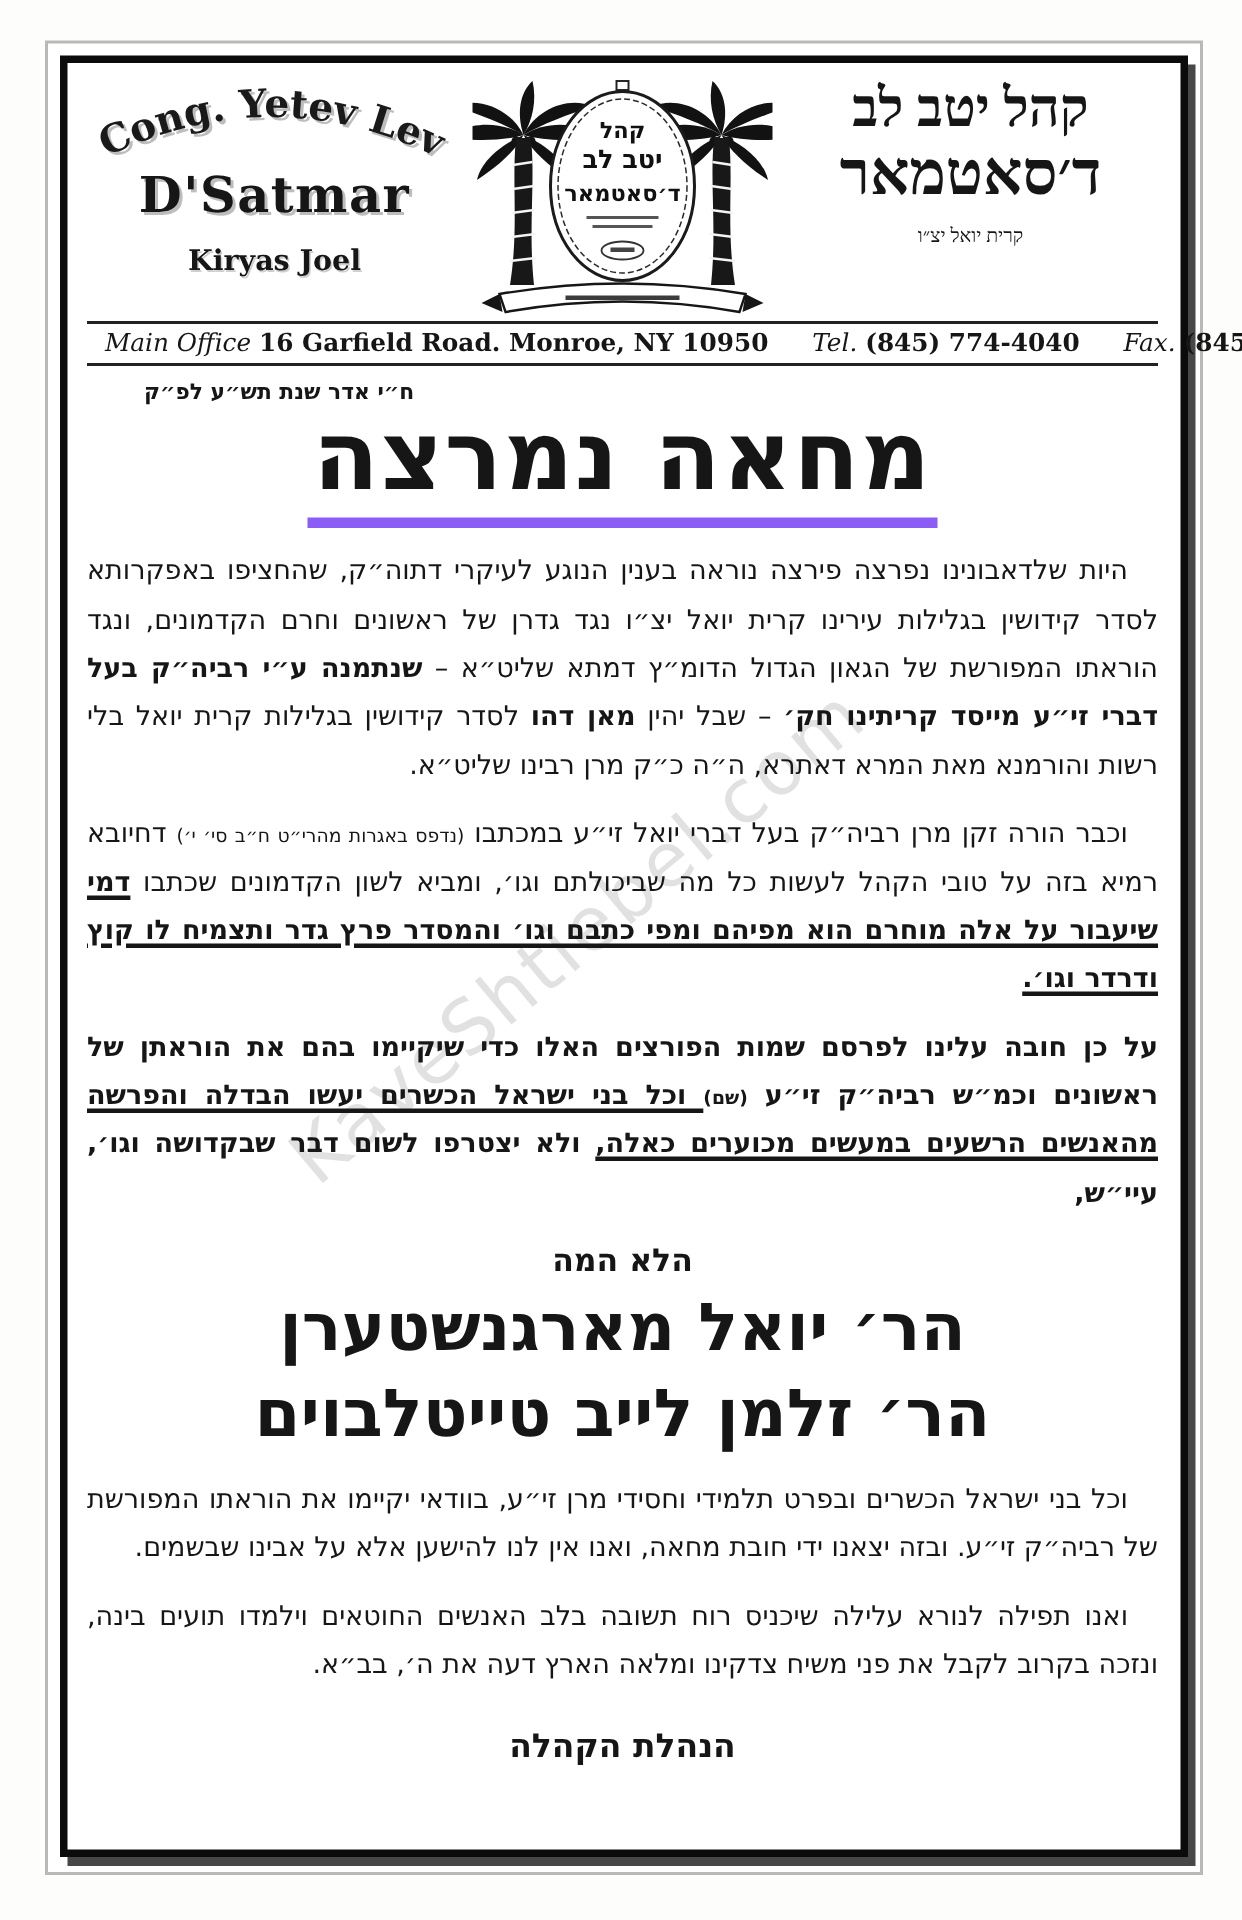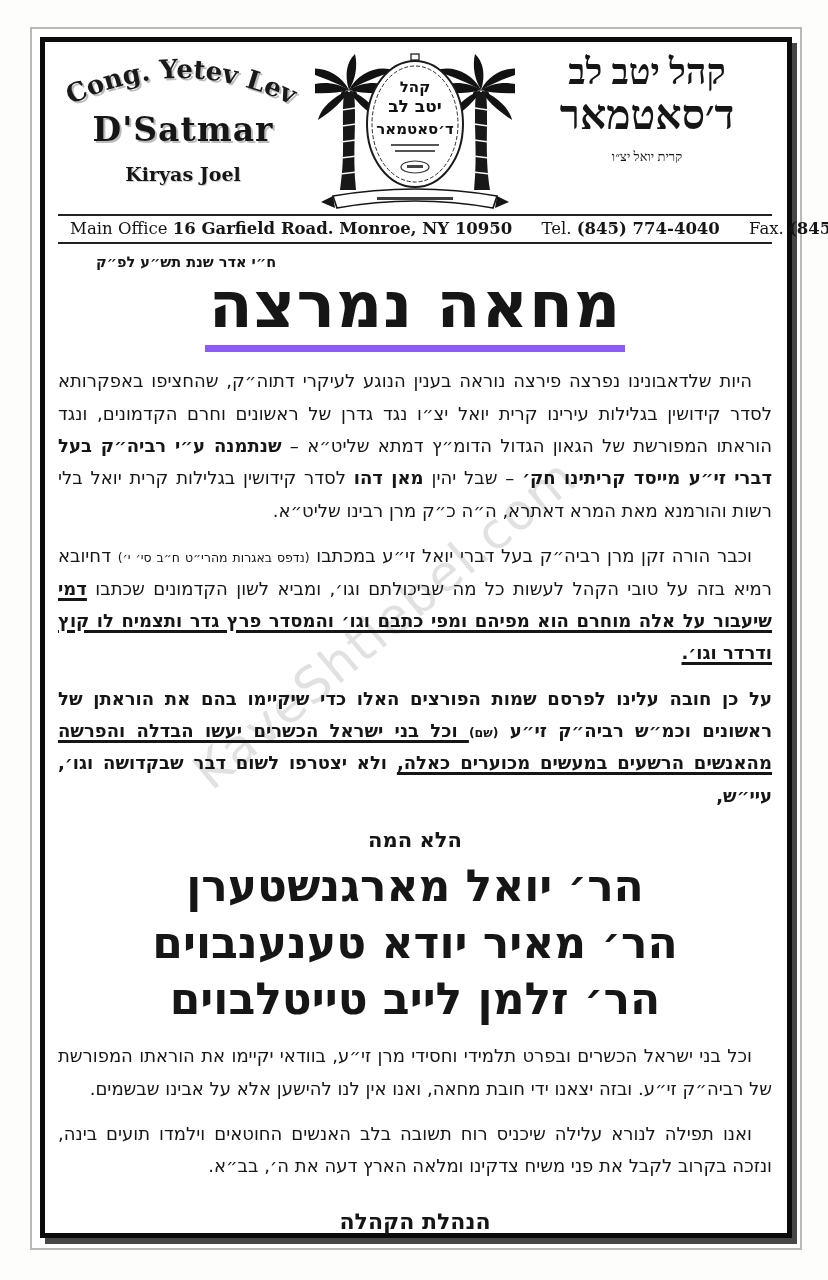--- a/index.html
+++ b/index.html
@@ -21,21 +21,21 @@
   .hdr-center{width:200px;margin-top:-6px;}
   .hdr-right{width:250px;text-align:center;direction:rtl;font-family:Liberation Serif, serif;}
   .hdr-right .heb1{font-size:36px;font-weight:bold;line-height:1.05;}
   .hdr-right .heb2{font-size:41px;font-weight:bold;line-height:1.15;}
   .hdr-right .heb3{font-size:13px;margin-top:10px;}
 
   
   .addr{border-top:2px solid #222;border-bottom:2px solid #222;margin-top:8px;
         padding:3px 0 4px 0;text-align:center;
         font-family:"DejaVu Serif","Liberation Serif",serif;font-size:16.5px;white-space:nowrap;}
-  .addr .lbl{}
+  .addr .lbl{font-style:italic;}
   .addr .val{font-weight:bold;}
   .addr .grp{margin:0 12px;}
 
   .date-line{direction:rtl;text-align:left;font-weight:bold;font-size:14.5px;margin:10px 0 0 38px;}
 
   .title-wrap{text-align:center;margin-top:2px;}
   .title{display:inline-block;direction:rtl;font-size:64px;font-weight:bold;line-height:1.05;
          border-bottom:7px solid #8b5cf6;padding:0 4px 6px 4px;letter-spacing:1px;}
 
   
@@ -155,21 +155,20 @@
 
     <p class="para"><span>היות שלדאבונינו נפרצה פירצה נוראה בענין הנוגע לעיקרי דתוה״ק, שהחציפו באפקרותא לסדר קידושין בגלילות עירינו קרית יואל יצ״ו נגד גדרן של ראשונים וחרם הקדמונים, ונגד הוראתו המפורשת של הגאון הגדול הדומ״ץ דמתא שליט״א – </span><span class="b">שנתמנה ע״י רביה״ק בעל דברי זי״ע מייסד קריתינו חק׳</span><span> – שבל יהין </span><span class="b">מאן דהו</span><span> לסדר קידושין בגלילות קרית יואל בלי רשות והורמנא מאת המרא דאתרא, ה״ה כ״ק מרן רבינו שליט״א.</span></p>
 
     <p class="para"><span>וכבר הורה זקן מרן רביה״ק בעל דברי יואל זי״ע במכתבו </span><span class="sm">(נדפס באגרות מהרי״ט ח״ב סי׳ י׳)</span><span> דחיובא רמיא בזה על טובי הקהל לעשות כל מה שביכולתם וגו׳, ומביא לשון הקדמונים שכתבו </span><span class="bu">דמי שיעבור על אלה מוחרם הוא מפיהם ומפי כתבם וגו׳ והמסדר פרץ גדר ותצמיח לו קוץ ודרדר וגו׳.</span></p>
 
     <p class="para noindent allbold"><span>על כן חובה עלינו לפרסם שמות הפורצים האלו כדי שיקיימו בהם את הוראתן של ראשונים וכמ״ש רביה״ק זי״ע </span><span class="sm">(שם)</span><span class="bu"> וכל בני ישראל הכשרים יעשו הבדלה והפרשה מהאנשים הרשעים במעשים מכוערים כאלה,</span><span> ולא יצטרפו לשום דבר שבקדושה וגו׳, עיי״ש,</span></p>
 
     <div class="names-heading">הלא המה</div>
     <div class="names">
       <div>הר׳ יואל מארגנשטערן</div>
-      <div>הר׳ מאיר יודא טענענבוים</div>
       <div>הר׳ זלמן לייב טייטלבוים</div>
     </div>
 
     <p class="para">וכל בני ישראל הכשרים ובפרט תלמידי וחסידי מרן זי״ע, בוודאי יקיימו את הוראתו המפורשת של רביה״ק זי״ע. ובזה יצאנו ידי חובת מחאה, ואנו אין לנו להישען אלא על אבינו שבשמים.</p>
 
     <p class="para">ואנו תפילה לנורא עלילה שיכניס רוח תשובה בלב האנשים החוטאים וילמדו תועים בינה, ונזכה בקרוב לקבל את פני משיח צדקינו ומלאה הארץ דעה את ה׳, בב״א.</p>
 
     <div class="footer-sig">הנהלת הקהלה</div>
 
   </div>

